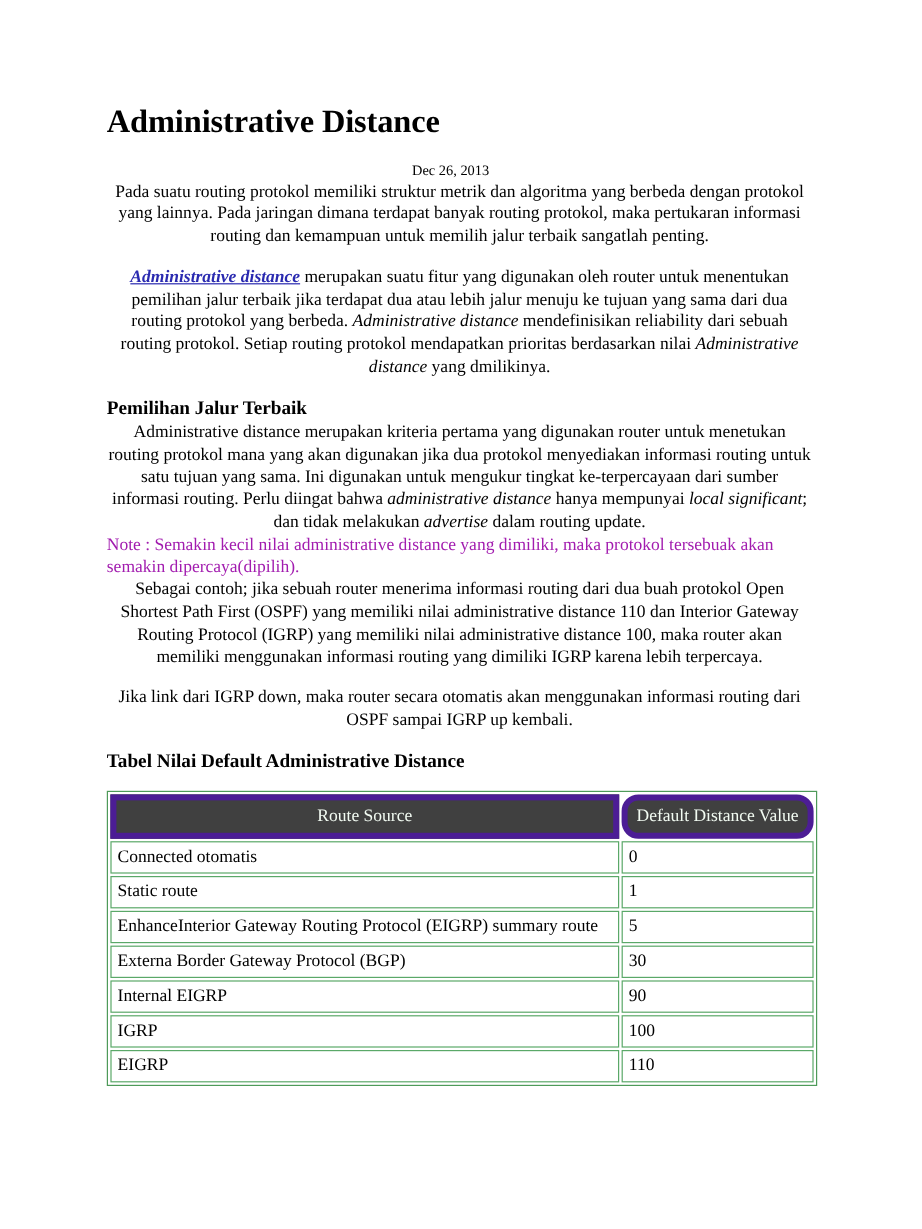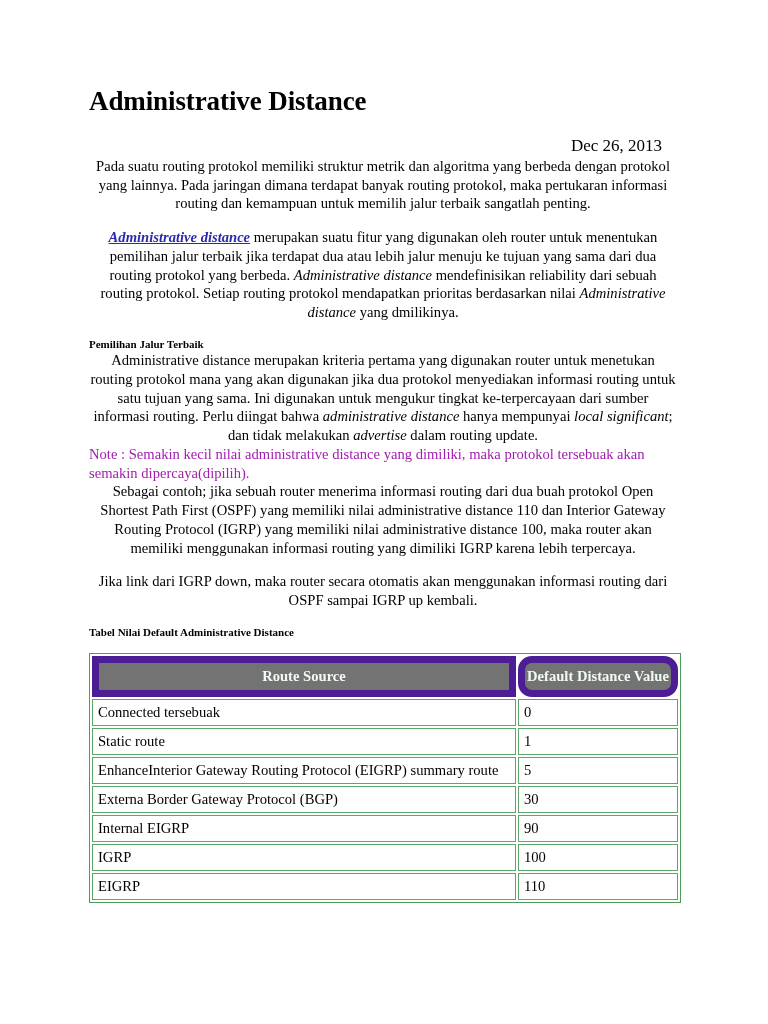--- a/index.html
+++ b/index.html
@@ -31,38 +31,38 @@
   h1.doc-title {
     font-family: "Liberation Serif", "DejaVu Serif", serif;
     font-size: 27px;
     font-weight: bold;
     line-height: 1.12;
     margin: 0 0 0 0;
     padding: 0;
     letter-spacing: -0.1px;
   }
   .date-line {
-    text-align: right;
-    font-size: 17px;
+    text-align: center;
+    font-size: 12px;
     line-height: 1.28;
     margin: 19px 0 0 0;
     padding-right: 15px;
   }
   p.body-par {
     font-size: 14.6px;
     line-height: 1.285;
     margin: 0;
     padding: 0;
     text-align: center;
   }
   .par-gap {
     height: 15px;
   }
   .sec-head {
-    font-size: 11px;
+    font-size: 16px;
     font-weight: bold;
     line-height: 1.285;
     margin: 0;
     padding: 0;
   }
   .link-ad {
     color: #2a2ab0;
     font-weight: bold;
     font-style: italic;
     text-decoration: underline;
@@ -91,26 +91,26 @@
   table.ad-table td {
     border: 1px solid #5aa868;
     padding: 0;
     vertical-align: middle;
     font-size: 14.6px;
     line-height: 1.2;
     font-weight: normal;
     background: #ffffff;
   }
   table.ad-table thead th {
-    background: #737373;
+    background: #404040;
     color: #f2fbf2;
-    font-weight: bold;
+    font-weight: normal;
     text-align: center;
     height: 27px;
-    border: 7px solid #4c1d95;
+    border: 5px solid #4c1d95;
   }
   table.ad-table thead th.col-val {
     text-align: center;
     border-radius: 14px;
   }
   table.ad-table tbody td {
     height: 25px;
     padding-left: 5px;
     text-align: left;
   }
@@ -159,21 +159,21 @@
         <col class="c2">
       </colgroup>
       <thead>
         <tr>
           <th class="col-src">Route Source</th>
           <th class="col-val">Default Distance Value</th>
         </tr>
       </thead>
       <tbody>
         <tr>
-          <td>Connected tersebuak</td>
+          <td>Connected otomatis</td>
           <td>0</td>
         </tr>
         <tr>
           <td>Static route</td>
           <td>1</td>
         </tr>
         <tr>
           <td>EnhanceInterior Gateway Routing Protocol (EIGRP) summary route</td>
           <td>5</td>
         </tr>

